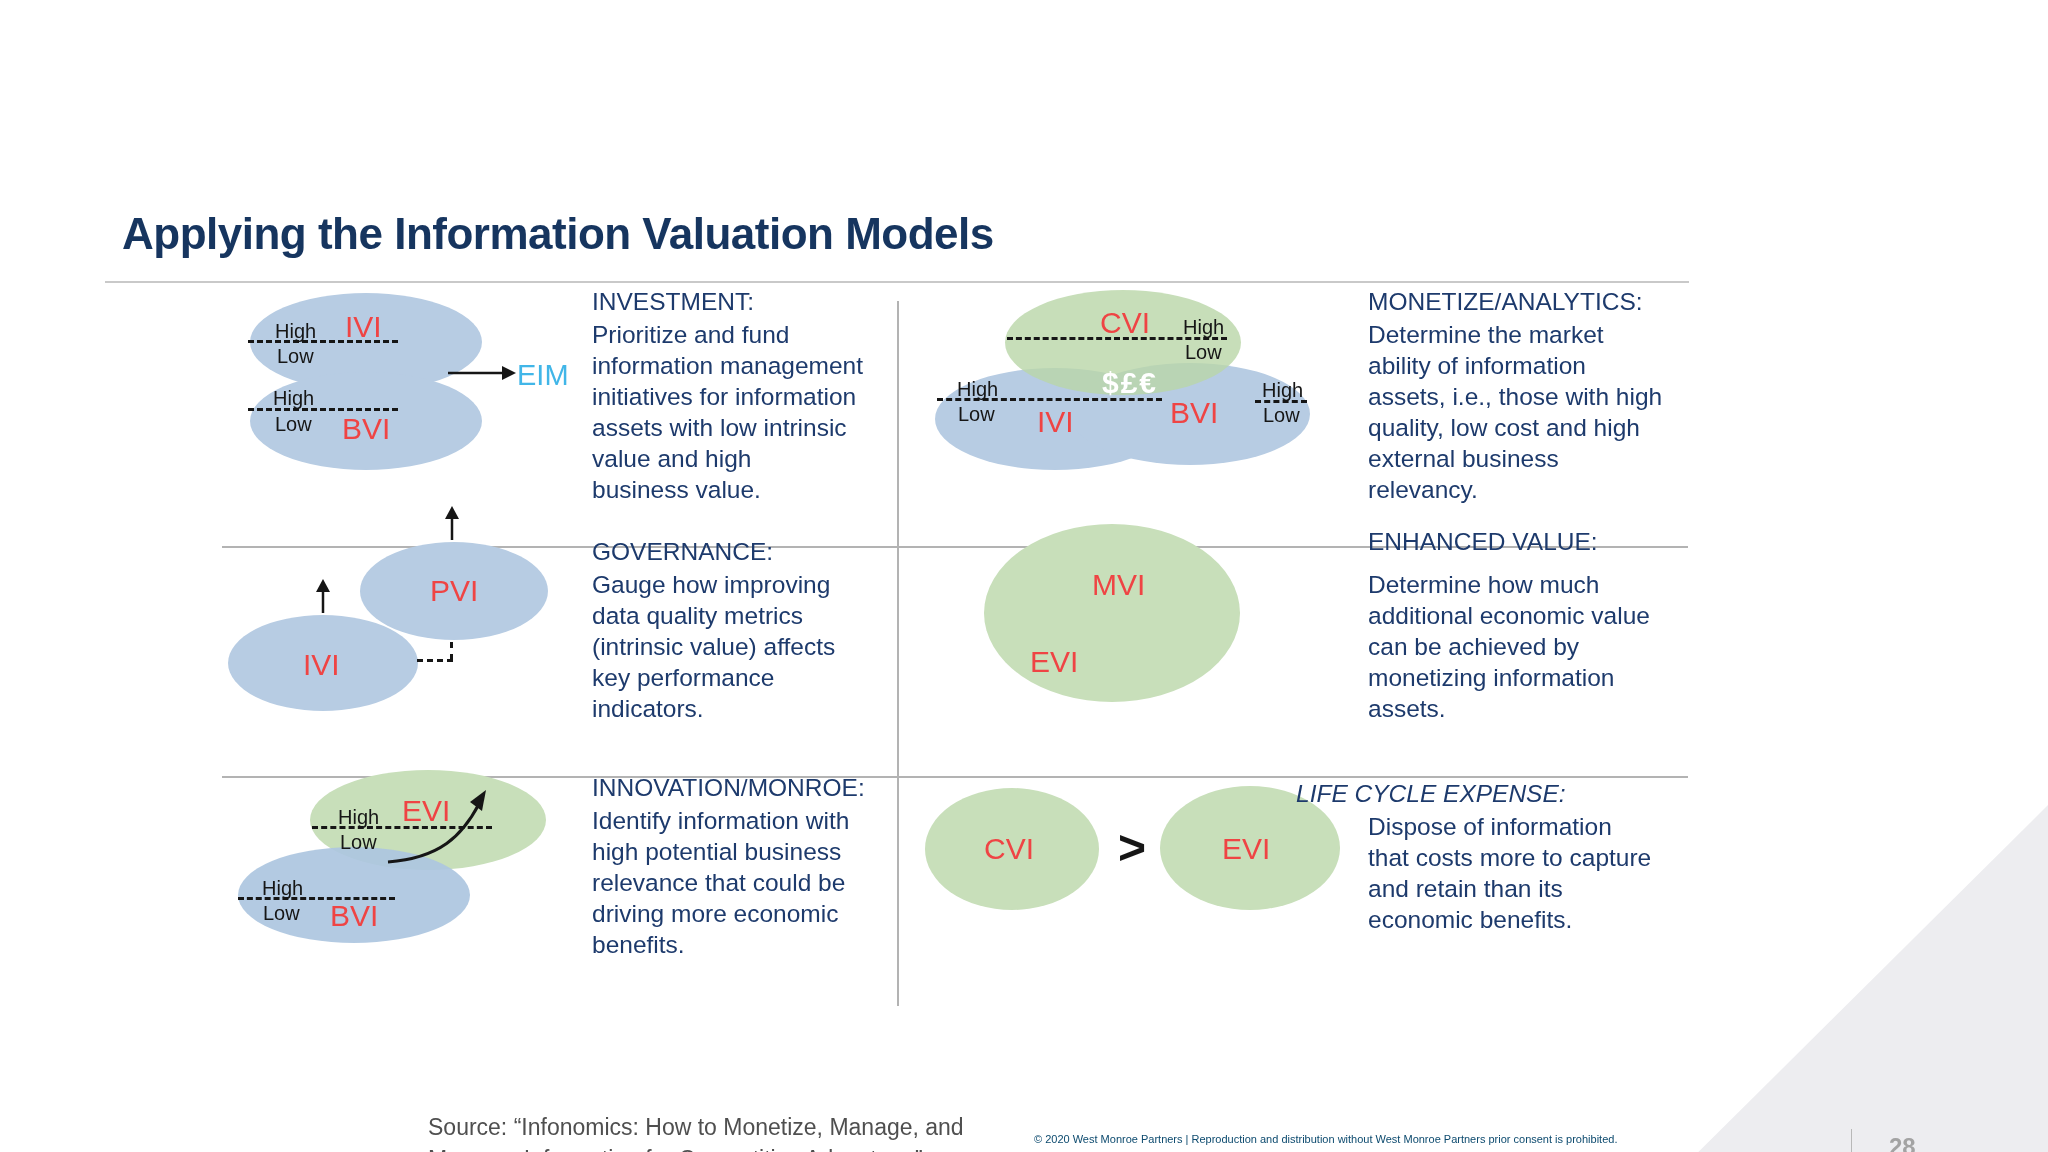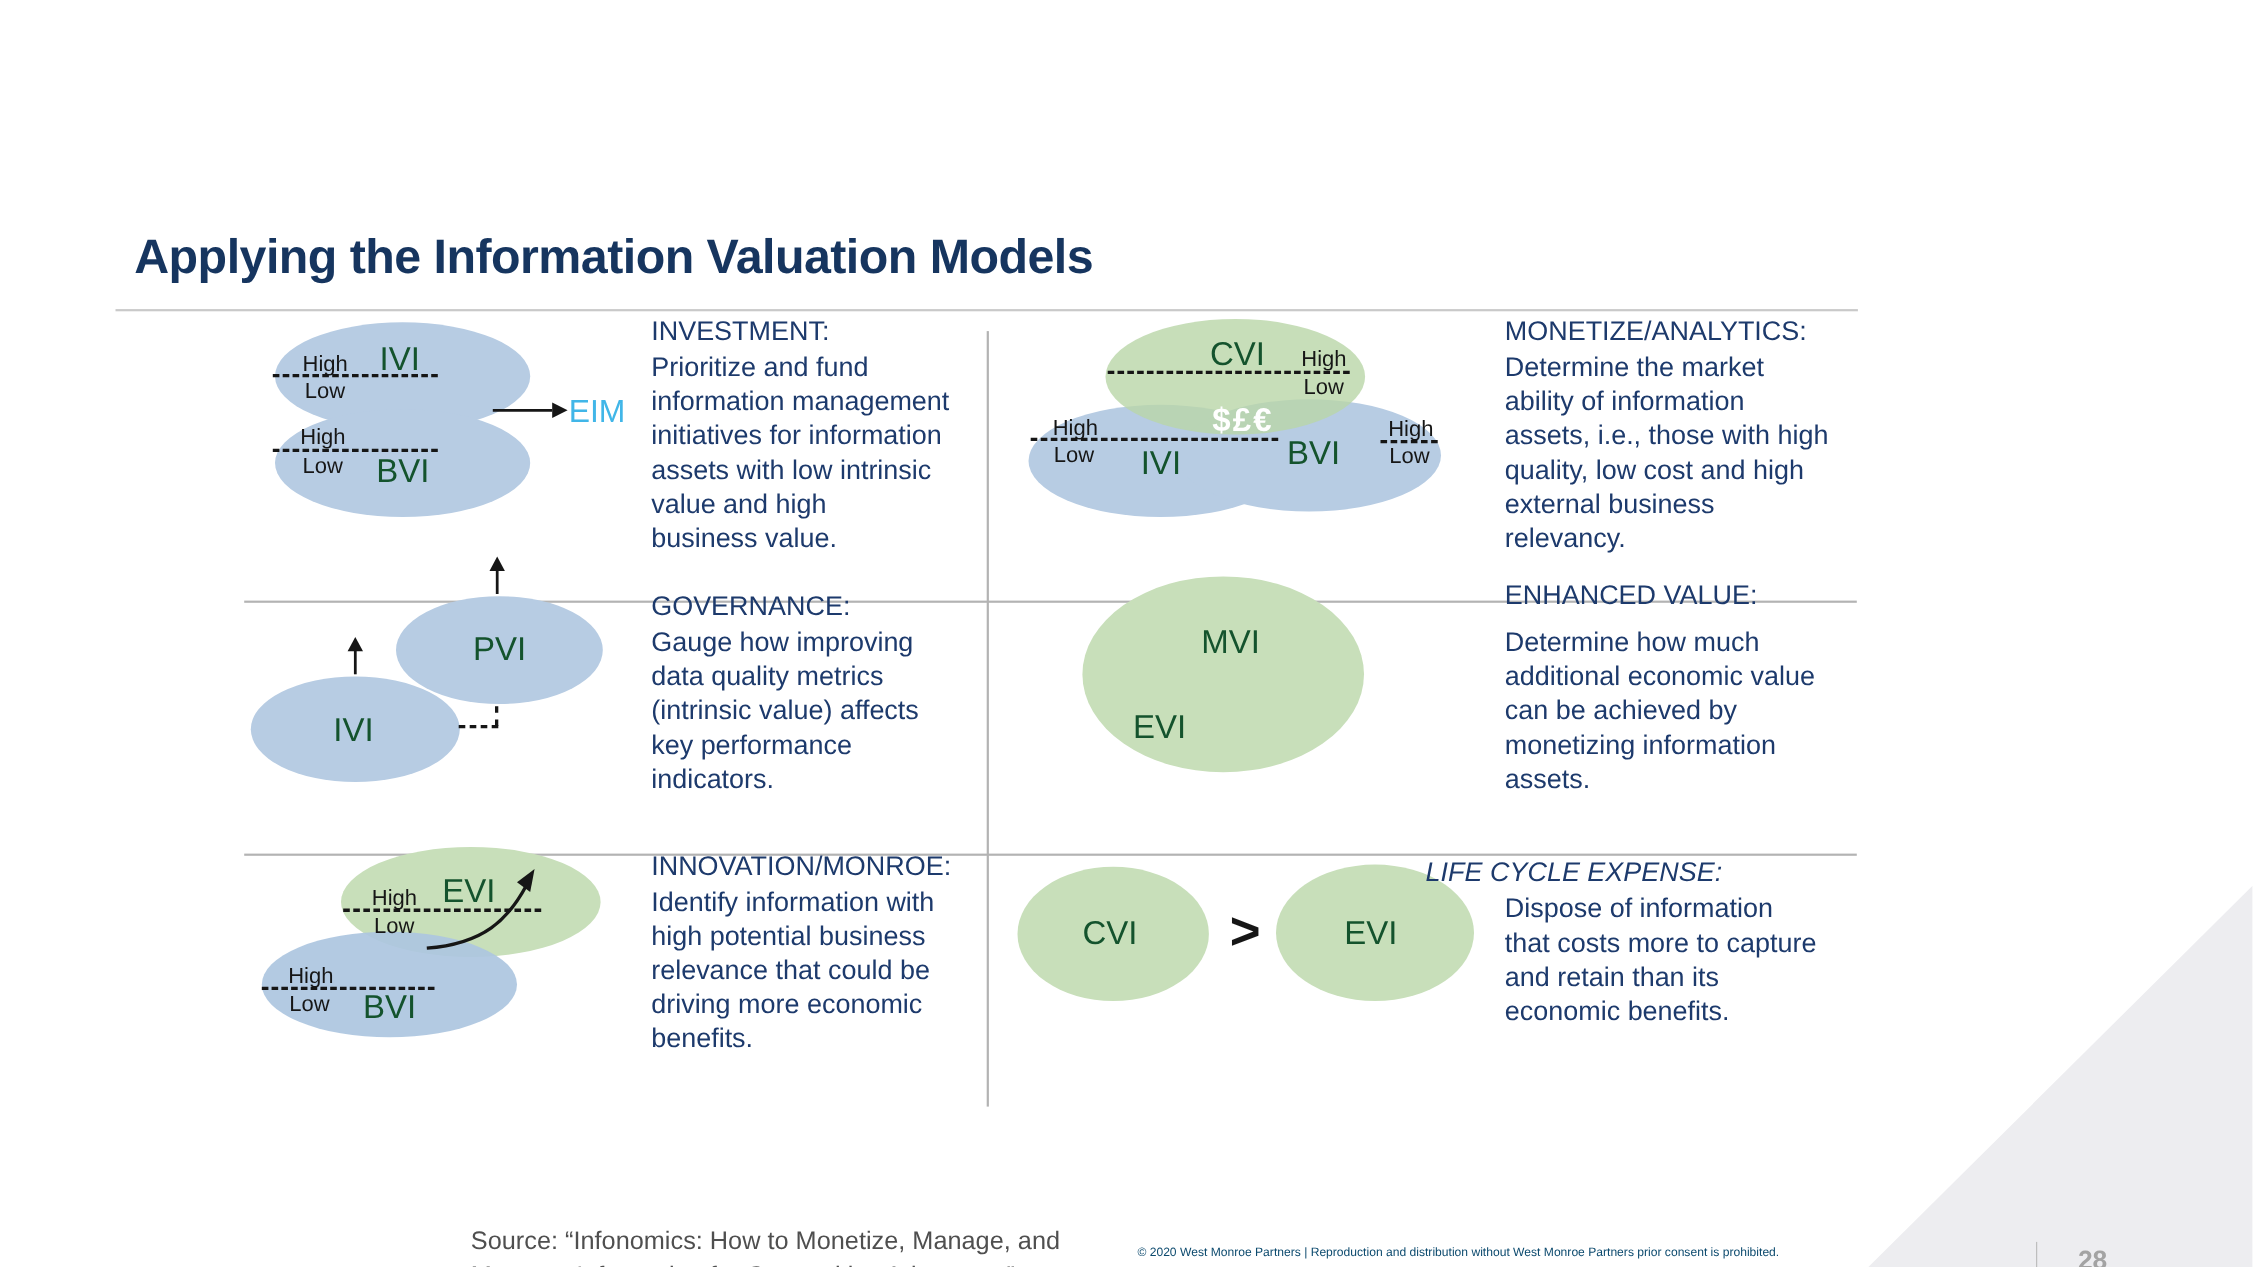--- a/index.html
+++ b/index.html
@@ -14,21 +14,21 @@
   .hline{height:2px;background:#b3b3b3;left:222px;width:1466px;}
   .h1{top:503px;}
   .h2{top:733px;}
   
   .ellipse{position:absolute;border-radius:50%;}
   .blue{background:#b7cce3;}
   .blueT{background:rgba(173,197,224,0.92);}
   .greenS{background:#c8dfba;}
   .greenT{background:rgba(185,214,168,0.8);}
   
-  .dlabel{position:absolute;font-size:30px;color:#14532d;}
+  .dlabel{position:absolute;font-size:30px;color:#ef4444;}
   .hl{position:absolute;font-size:20px;color:#161616;}
   .dash{position:absolute;height:0;border-top:3px dashed #161616;}
   .dashv{position:absolute;width:0;border-left:3px dashed #161616;}
   .eim{position:absolute;font-size:29px;color:#41b6e8;}
   .currency{position:absolute;font-size:30px;font-weight:600;color:#ffffff;letter-spacing:2px;}
   .gt{position:absolute;font-size:48px;font-weight:bold;color:#161616;}
   
   .qhead{position:absolute;font-size:24.5px;color:#1d3a6c;}
   .qbody{position:absolute;font-size:24.5px;color:#1d3a6c;line-height:31px;white-space:pre-line;}
   

